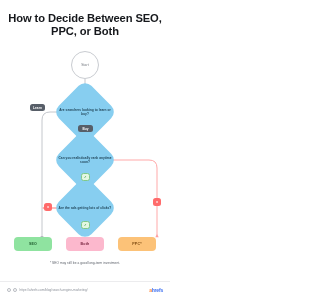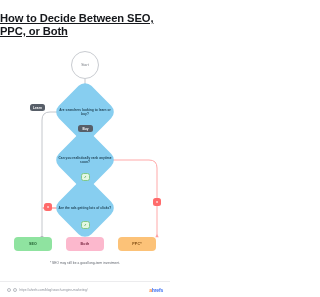--- a/index.html
+++ b/index.html
@@ -8,23 +8,23 @@
     font-family:"Liberation Sans", sans-serif;
     background:#ffffff;
     position:relative;
     overflow:hidden;
   }
   #canvas { position:absolute; inset:0; width:170px; height:297px; }
   svg.wires { position:absolute; left:0; top:0; width:170px; height:297px; }
 
   .title {
     position:absolute; left:0; top:12px; width:170px;
-    text-align:left;
+    text-align:center;
     font-size:11.2px; font-weight:bold; line-height:13px;
-    color:#16181c; letter-spacing:-0.1px;text-decoration:underline;
+    color:#16181c; letter-spacing:-0.1px;
   }
 
   .node { position:absolute; display:flex; align-items:center; justify-content:center; }
 
   .start {
     width:28px; height:28px; border-radius:50%;
     background:#ffffff; border:1px solid #c9ccd1;
     left:71px; top:51px;
     font-size:3.3px; color:#6a6f77; letter-spacing:.1px;
   }

